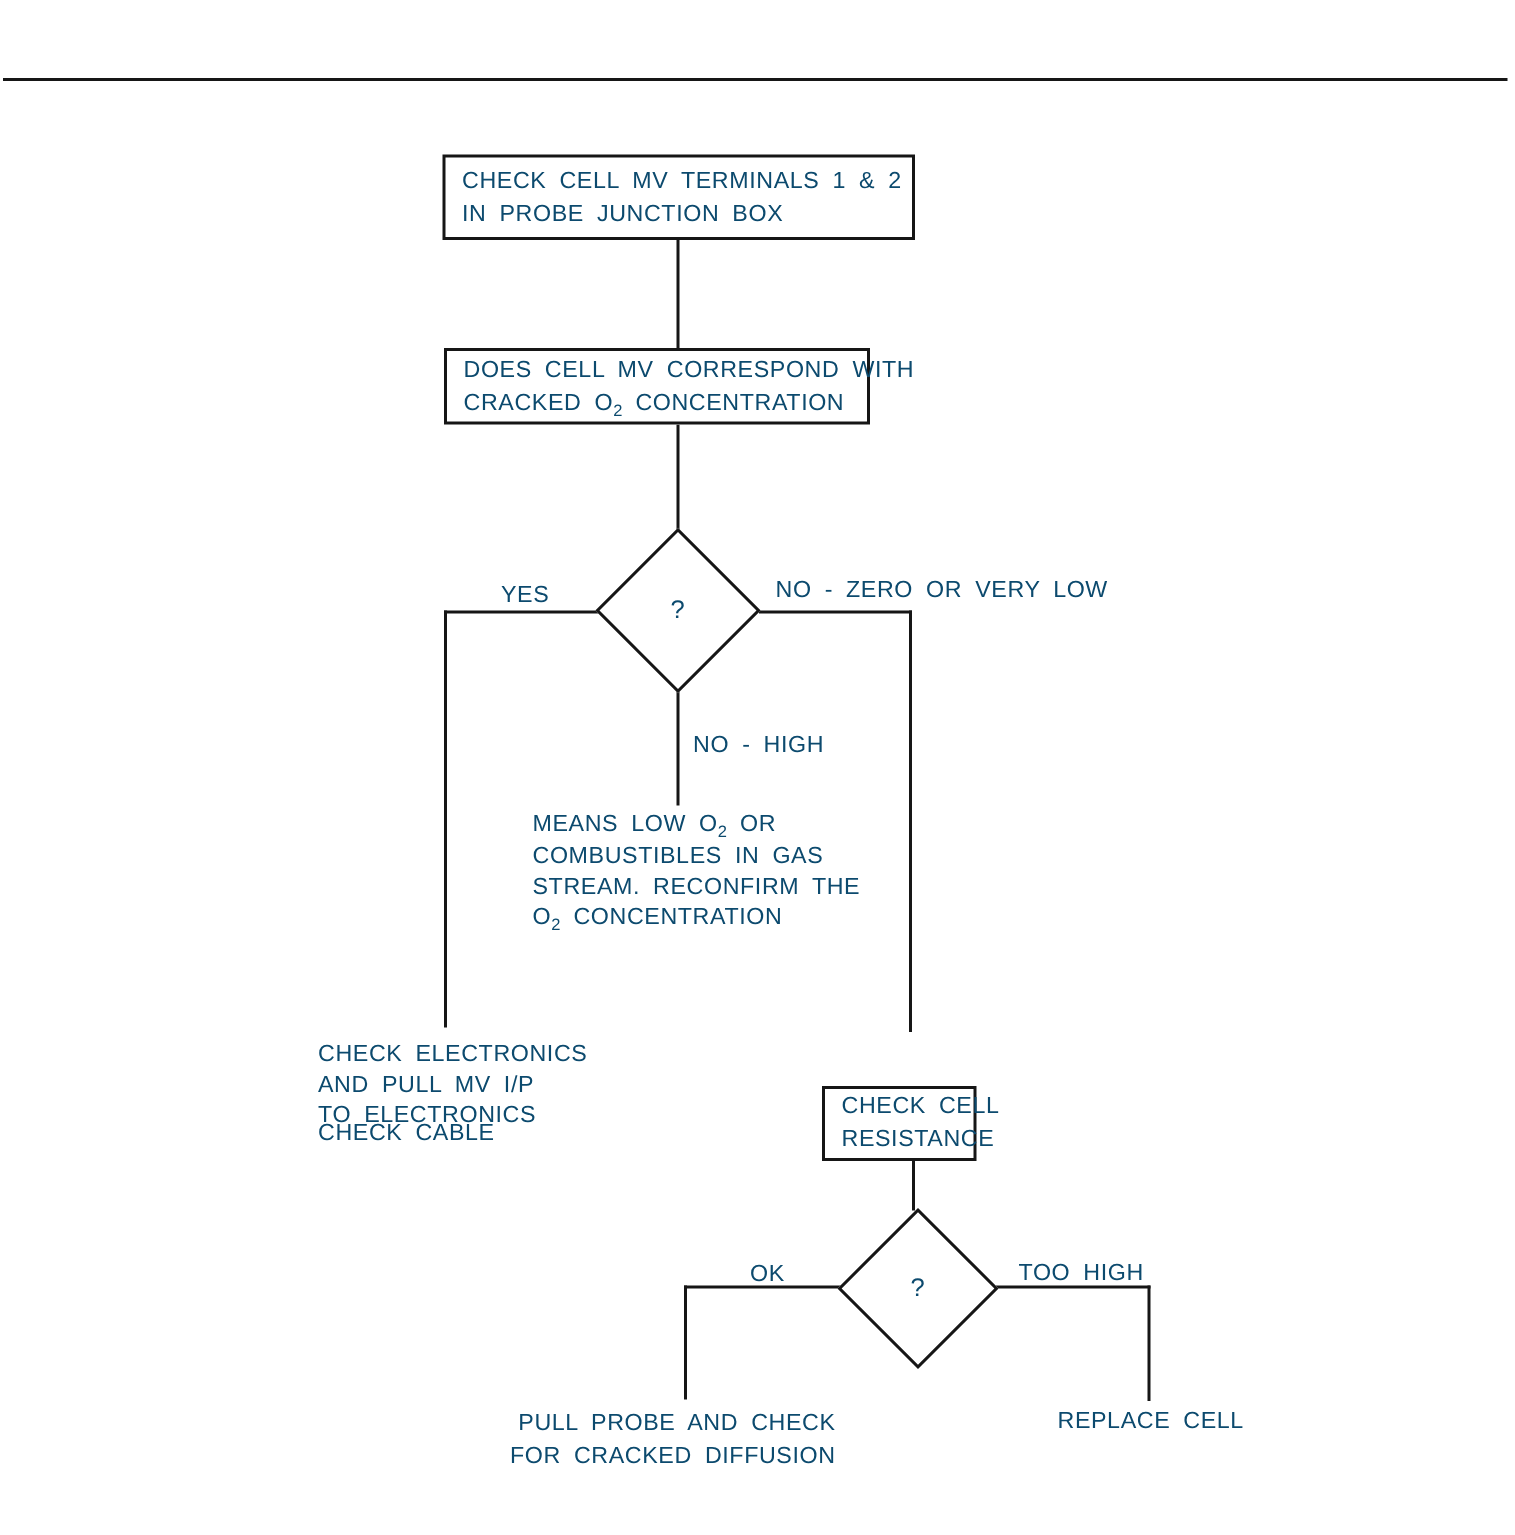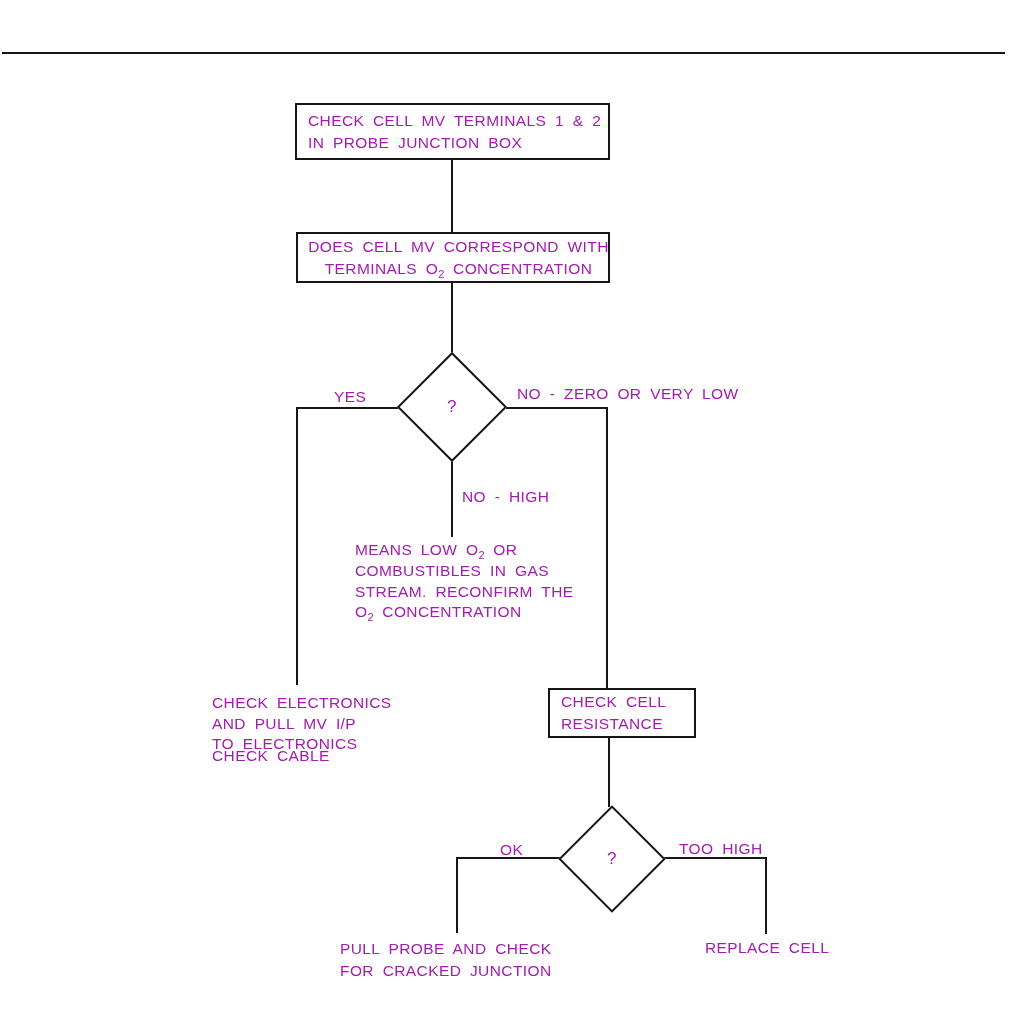--- a/index.html
+++ b/index.html
@@ -5,21 +5,21 @@
   html, body {
     margin: 0;
     padding: 0;
     background: #ffffff;
   }
   .canvas {
     position: relative;
     width: 1010px;
     height: 1023px;
     background: #ffffff;
-    color: #a21caf;
+    color: #0c4a6e;
     font-family: "Liberation Sans", sans-serif;
     font-size: 15.5px;
     letter-spacing: 0.4px;
     word-spacing: 4px;
     overflow: hidden;
   }
   .hline, .vline {
     position: absolute;
     background: #161616;
   }
@@ -79,23 +79,23 @@
 
   <div class="hline" style="left:2px; top:52px; width:1003px; height:2px;"></div>
 
   <div class="pbox" style="left:295px; top:103px; width:315px; height:57px;">
     <div>CHECK CELL MV TERMINALS 1 &amp; 2</div>
     <div>IN PROBE JUNCTION BOX</div>
   </div>
 
   <div class="vline" style="left:451px; top:160px; width:2px; height:72px;"></div>
 
-  <div class="pbox" style="left:296px; top:232px; width:314px; height:51px;align-items:center;">
+  <div class="pbox" style="left:296px; top:232px; width:284px; height:51px;">
     <div>DOES CELL MV CORRESPOND WITH</div>
-    <div><span>TERMINALS O</span><sub>2</sub><span> CONCENTRATION</span></div>
+    <div><span>CRACKED O</span><sub>2</sub><span> CONCENTRATION</span></div>
   </div>
 
   <div class="vline" style="left:451px; top:283px; width:2px; height:71px;"></div>
 
   <div class="diamond" style="left:413px; top:368px; width:78px; height:78px;"></div>
   <div class="qwrap" style="left:413px; top:368px; width:78px; height:78px;">?</div>
 
   <div class="lbl" style="left:334px; top:388px;">YES</div>
   <div class="hline" style="left:296px; top:407px; width:103px; height:2px;"></div>
   <div class="vline" style="left:296px; top:407px; width:2px; height:278px;"></div>
@@ -114,38 +114,38 @@
     <div><span>O</span><sub>2</sub><span> CONCENTRATION</span></div>
   </div>
 
   <div class="note outcome" style="left:212px; top:693px;">
     <div>CHECK ELECTRONICS</div>
     <div>AND PULL MV I/P</div>
     <div>TO ELECTRONICS</div>
   </div>
   <div class="note" style="left:212px; top:747px;">CHECK CABLE</div>
 
-  <div class="pbox" style="left:548px; top:688px; width:148px; height:50px;">
+  <div class="pbox" style="left:548px; top:724px; width:103px; height:50px;">
     <div>CHECK CELL</div>
     <div>RESISTANCE</div>
   </div>
 
   <div class="vline" style="left:608px; top:738px; width:2px; height:69px;"></div>
 
   <div class="diamond" style="left:574px; top:821px; width:76px; height:76px;"></div>
   <div class="qwrap" style="left:574px; top:821px; width:76px; height:76px;">?</div>
 
   <div class="lbl" style="left:500px; top:841px;">OK</div>
   <div class="hline" style="left:456px; top:857px; width:106px; height:2px;"></div>
   <div class="vline" style="left:456px; top:857px; width:2px; height:76px;"></div>
 
   <div class="lbl" style="left:679px; top:840px;">TOO HIGH</div>
   <div class="hline" style="left:664px; top:857px; width:103px; height:2px;"></div>
   <div class="vline" style="left:765px; top:857px; width:2px; height:77px;"></div>
 
   <div class="note bottomnote" style="left:340px; top:938px;text-align:right;">
     <div>PULL PROBE AND CHECK</div>
-    <div>FOR CRACKED JUNCTION</div>
+    <div>FOR CRACKED DIFFUSION</div>
   </div>
 
   <div class="note" style="left:705px; top:939px;">REPLACE CELL</div>
 
 </div>
 
 </body></html>

